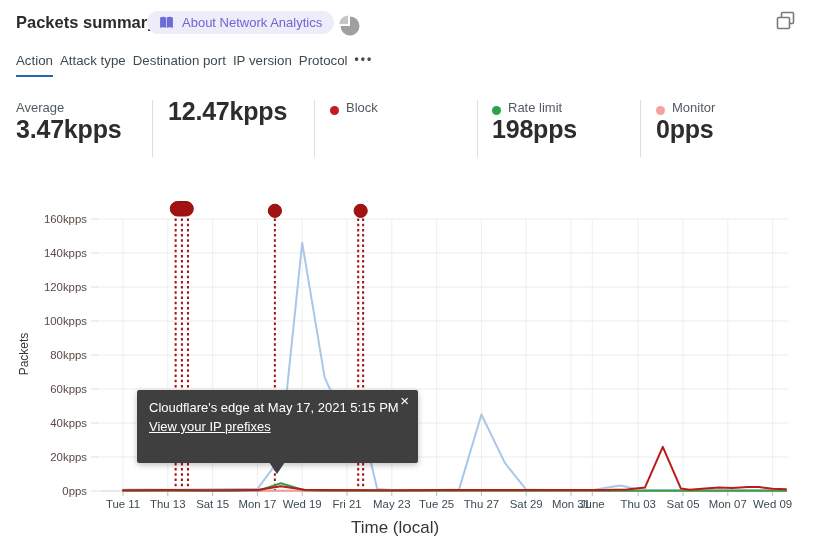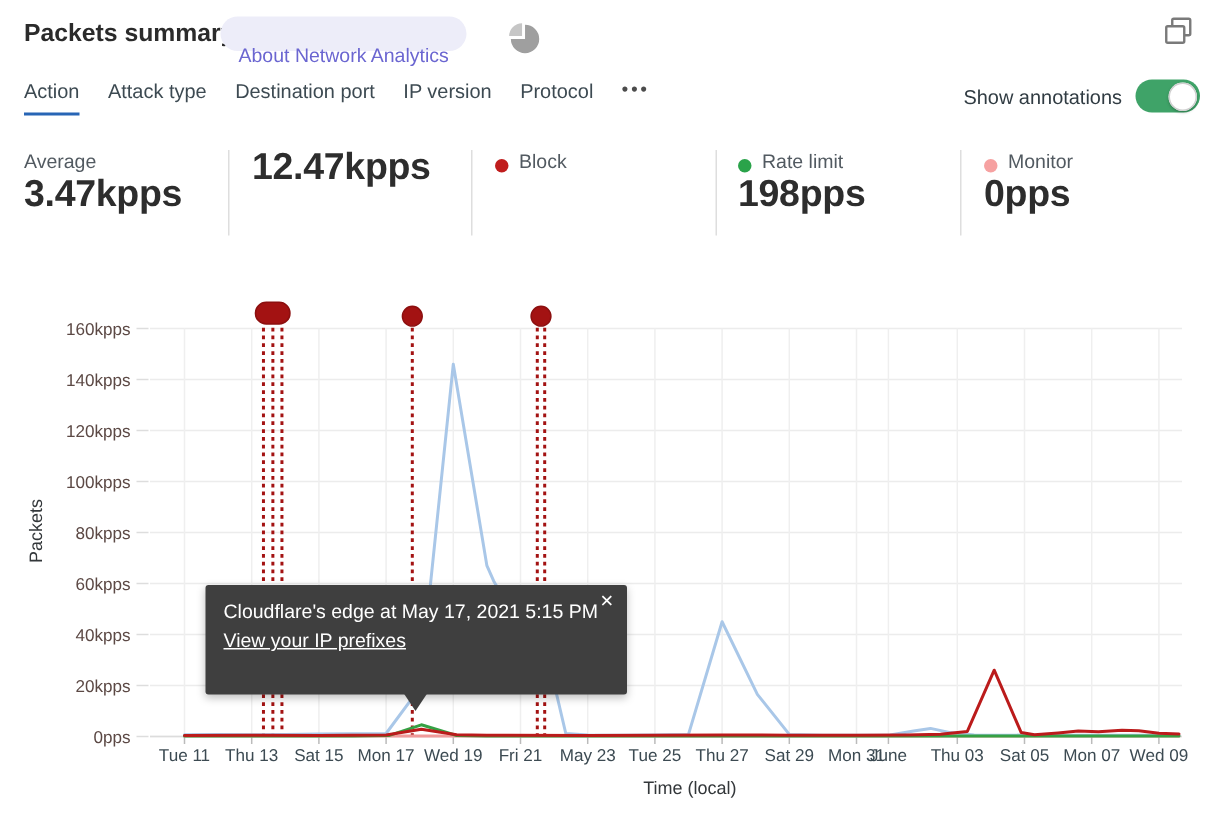--- a/index.html
+++ b/index.html
@@ -1,25 +1,25 @@
 <!DOCTYPE html>
 <html><head>
 <meta charset="utf-8">
 <style>
   html,body{margin:0;padding:0;background:#fff;}
   .page{position:relative;width:816px;height:545px;background:#fff;overflow:hidden;
         font-family:"Liberation Sans",sans-serif;color:#2d2d2d;}
   
   .page-title{position:absolute;left:16px;top:13px;font-size:16.5px;font-weight:700;color:#2b2b2b;}
-  .badge{position:absolute;left:147px;top:11px;height:23px;display:flex;align-items:center;gap:18px;
-         padding:0 12px;border-radius:12px;background:#ededf9;cursor:pointer;flex-direction:column;}
+  .badge{position:absolute;left:147px;top:11px;height:23px;display:flex;align-items:center;gap:8px;
+         padding:0 12px;border-radius:12px;background:#ededf9;cursor:pointer;}
   .badge span{font-size:13px;color:#6b66d1;}
   .hdr-icon{position:absolute;cursor:pointer;}
   
-  .tabrow{position:absolute;left:16px;top:52px;display:flex;gap:19px;align-items:flex-end;}
+  .tabrow{position:absolute;left:16px;top:52px;display:flex;gap:7px;align-items:flex-end;}
   .tab{font-size:13.3px;color:#3d4a52;padding-bottom:9px;position:relative;cursor:pointer;white-space:nowrap;}
   .tab.active::after{content:"";position:absolute;left:0;right:0;bottom:0;height:2.5px;background:#2765b5;}
   .tab.more{letter-spacing:2px;color:#4c4c4c;font-weight:700;font-size:12px;padding-bottom:11px;}
   .toggle-wrap{position:absolute;right:16px;top:53px;display:flex;align-items:center;gap:9px;}
   .toggle-label{font-size:13.3px;color:#313c43;}
   .switch{position:relative;display:inline-block;width:43px;height:22px;border-radius:11px;background:#c7c7c7;cursor:pointer;}
   .switch.on{background:#3fa368;}
   .switch .knob{position:absolute;top:1.5px;left:2px;width:19px;height:19px;border-radius:50%;background:#fff;
                 box-shadow:0 1px 2px rgba(0,0,0,.25), inset 0 0 0 1px #cfcfcf;}
   .switch.on .knob{left:auto;right:2px;}
@@ -29,21 +29,21 @@
   .stat-head{display:flex;align-items:flex-end;gap:7px;height:18px;font-size:13px;color:#525a61;}
   .dot{width:9px;height:9px;border-radius:50%;flex:0 0 auto;}
   .info-icon{width:13px;height:13px;border-radius:50%;background:#9c9c9c;color:#fff;font-size:9px;font-weight:700;
              display:inline-flex;align-items:center;justify-content:center;cursor:pointer;}
   .stat-value{margin-top:0;font-size:25px;font-weight:600;color:#2d2d2d;letter-spacing:-0.2px;}
   .vdiv{position:absolute;top:100px;width:1px;height:57px;background:#dedede;}
   
   #chart-svg{position:absolute;left:0;top:0;z-index:1;}
   .axis-title-y{position:absolute;left:-16px;top:347px;width:80px;text-align:center;font-size:12px;color:#33373a;
                 transform:rotate(-90deg);}
-  .axis-title-x{position:absolute;left:351px;top:518px;width:140px;text-align:right;font-size:12px;color:#33373a;}
+  .axis-title-x{position:absolute;left:351px;top:518px;width:140px;text-align:left;font-size:17px;color:#33373a;}
   
   .tooltip{position:absolute;left:137px;top:390px;width:281px;height:73px;box-sizing:border-box;z-index:10;
            background:#3f3f3f;color:#fff;font-size:13px;line-height:19px;padding:8px 12px;border-radius:2px;
            box-shadow:0 2px 6px rgba(0,0,0,.25);}
   .tooltip .close{position:absolute;right:9px;top:3px;font-size:15px;line-height:15px;cursor:pointer;color:#fff;}
   .redacted{display:inline-block;width:46px;height:13px;background:#b3b3b3;border-radius:2px;
             filter:blur(1.5px);vertical-align:-2px;margin-right:1px;}
   .tlink{color:#fff;text-decoration:underline;cursor:pointer;}
   .caret{position:absolute;left:132px;bottom:-11px;width:0;height:0;
          border-left:8px solid transparent;border-right:8px solid transparent;border-top:12px solid #3f3f3f;}
@@ -73,26 +73,20 @@
     </svg>
   </span>
 
   <div class="tabrow">
     <div class="tab active">Action</div>
     <div class="tab">Attack type</div>
     <div class="tab">Destination port</div>
     <div class="tab">IP version</div>
     <div class="tab">Protocol</div>
     <div class="tab more">•••</div>
-  </div>
-  <div class="toggle-wrap">
-    <span class="toggle-label">Show annotations</span>
-    <span class="switch on" id="annotations-switch">
-        <span class="knob"></span>
-      </span>
   </div>
 
   <div class="stat s0">
     <div class="stat-head">
         <span>Average</span>
       </div>
     <div class="stat-value">3.47kpps</div>
   </div>
   <div class="stat s1">
     <div class="stat-value">12.47kpps</div>

